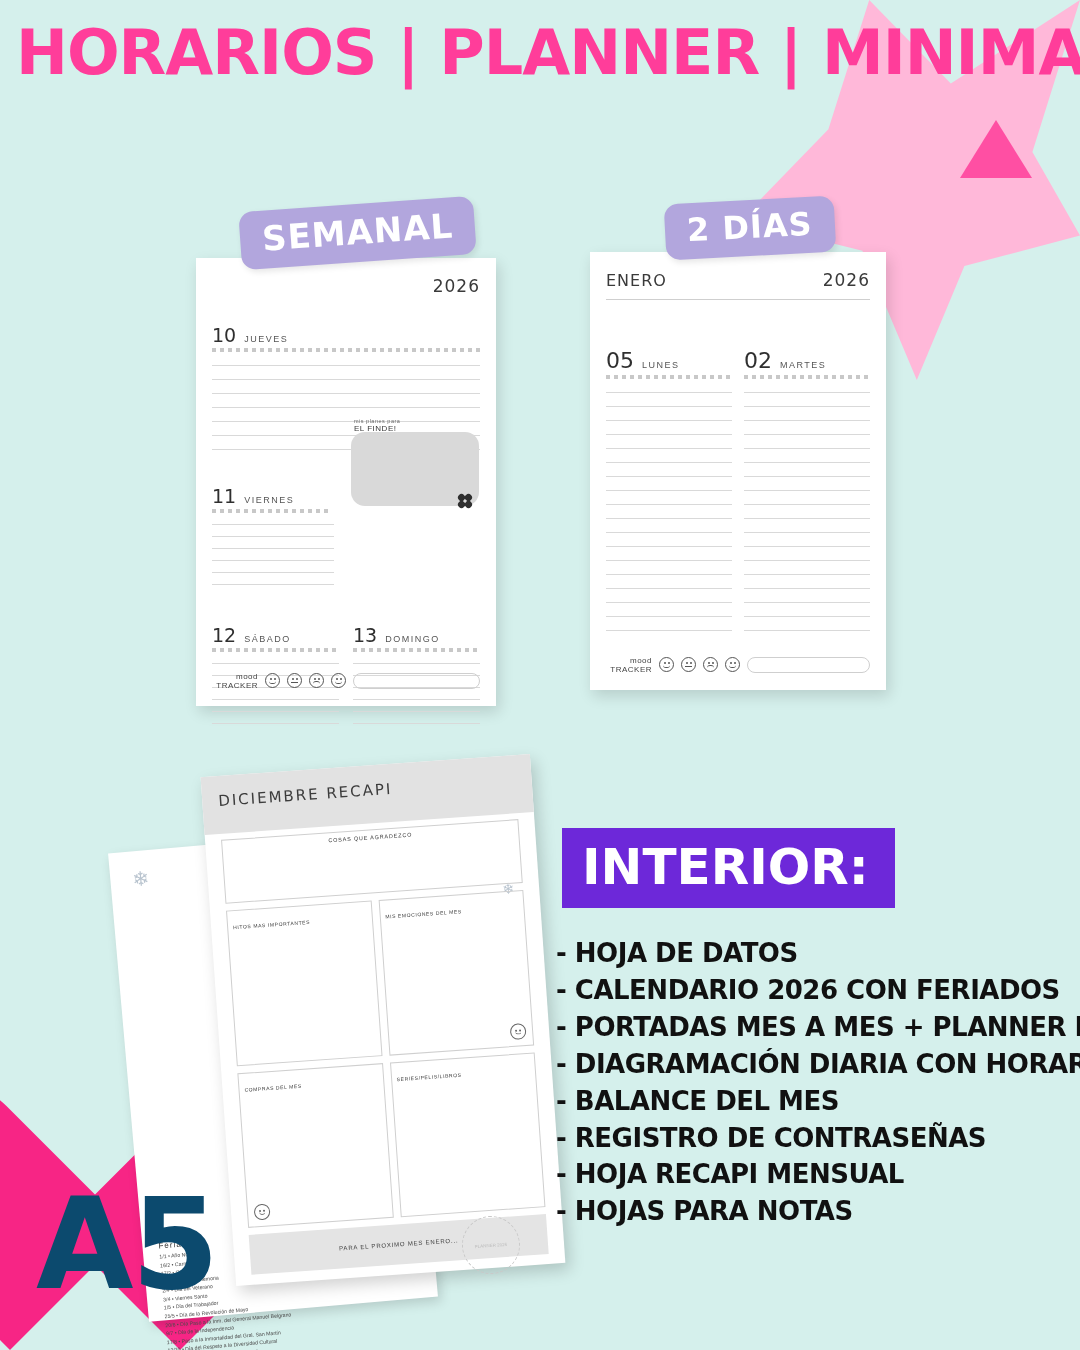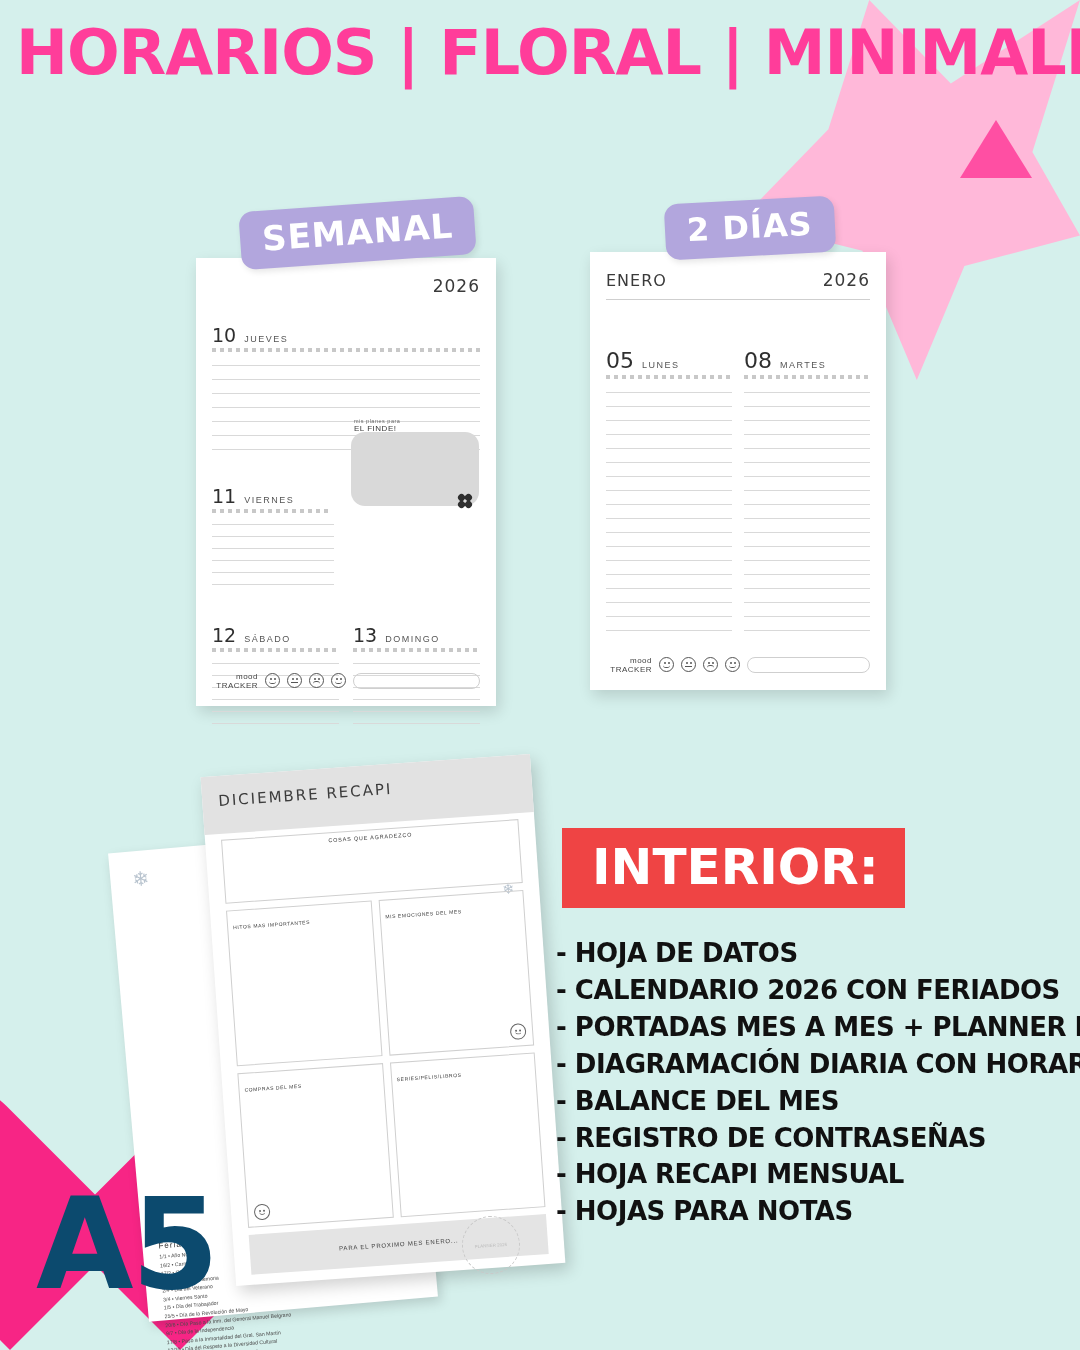--- a/index.html
+++ b/index.html
@@ -225,21 +225,21 @@
   
   .a5 {
     position: absolute; left: 36px; bottom: 42px; z-index: 6;
     font-family: "DejaVu Sans", sans-serif; font-weight: bold;
     font-size: 126px; color: #0c4a6e; letter-spacing: -2px; line-height: 1;
   }
 
   
   .interior-badge {
     position: absolute; left: 562px; top: 828px; z-index: 5;
-    background: #ef4444; padding: 10px 26px 12px 30px;
+    background: #6d28d9; padding: 10px 26px 12px 20px;
   }
   .interior-badge span {
     font-family: "DejaVu Sans", sans-serif; font-weight: bold;
     font-size: 50px; color: #ffffff; letter-spacing: 0px;
   }
   .feature-list {
     position: absolute; left: 556px; top: 935px; z-index: 5;
     list-style: none;
   }
   .feature-list li {
@@ -249,21 +249,21 @@
   }
 </style>
 </head>
 <body>
 
 <div class="bg-star"></div>
 <div class="bg-triangle"></div>
 <div class="bg-heart"></div>
 
 <div class="header">
-  <h1><span>HORARIOS</span><span class="bar"> | </span><span>FLORAL</span><span class="bar"> | </span><span>MINIMALISTA</span></h1>
+  <h1><span>HORARIOS</span><span class="bar"> | </span><span>PLANNER</span><span class="bar"> | </span><span>MINIMALISTA</span></h1>
 </div>
 
 <div class="page page-weekly">
   <div class="pg-inner">
     <div class="pg-head">
       <span></span>
       <span class="yr">2026</span>
     </div>
 
     <div class="day-row">
@@ -394,21 +394,21 @@
           <div class="ln"></div>
             <div class="ln"></div>
             <div class="ln"></div>
             <div class="ln"></div>
           <div class="ln"></div>
             <div class="ln"></div>
         </div>
       </div>
       <div style="flex:1">
         <div class="day-row">
-          <span class="day-num" style="font-size:22px">08</span>
+          <span class="day-num" style="font-size:22px">02</span>
           <span class="day-name">MARTES</span>
         </div>
         <div class="wiggle-under"></div>
         <div class="lines">
           <div class="ln"></div>
             <div class="ln"></div>
             <div class="ln"></div>
             <div class="ln"></div>
           <div class="ln"></div>
             <div class="ln"></div>

